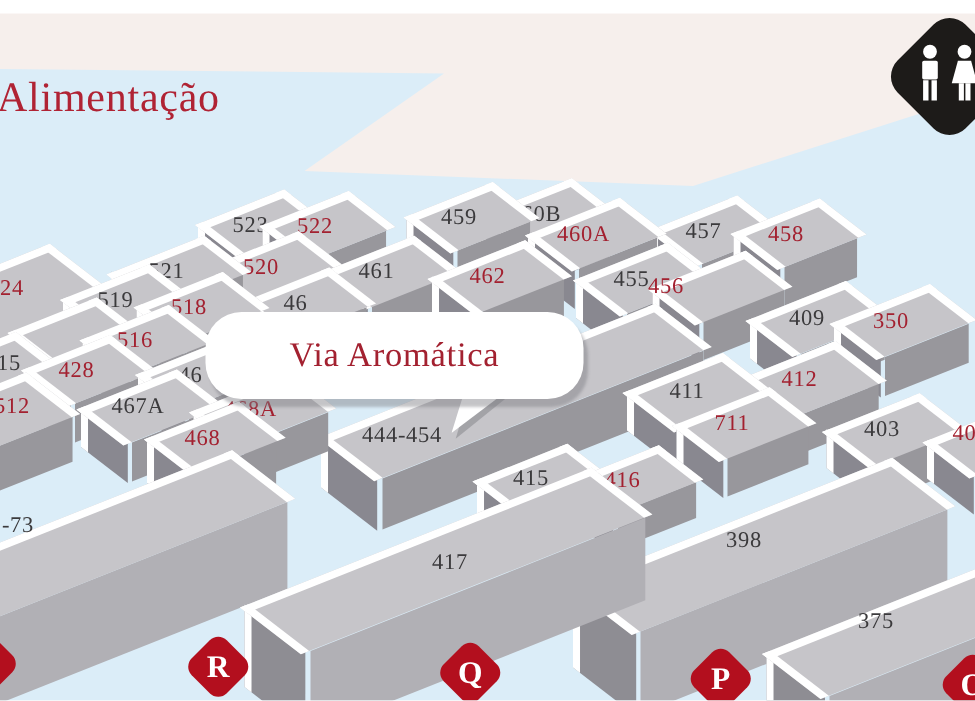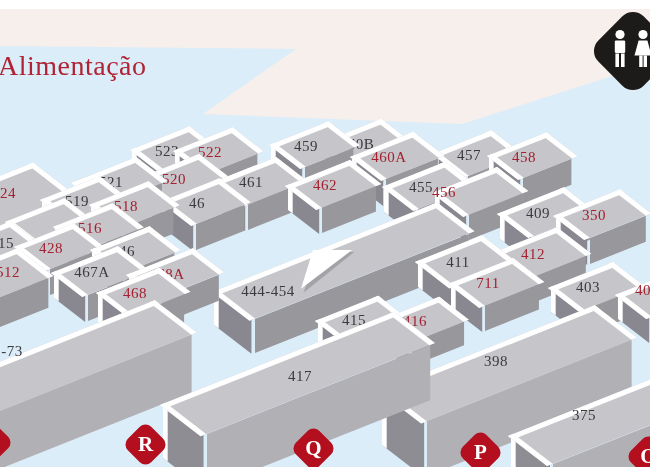--- a/index.html
+++ b/index.html
@@ -281,20 +281,23 @@
       <div class="blk big" style="z-index: 49;">
         <div class="face face-side" style="left: 511.23px; top: 435.29px; width: 44px; height: 50px; transform: matrix(0.78, 0.6, 0, 1, 0, 0);"></div>
         <div class="face face-front" style="left: 553.02px; top: 464.18px; width: 160px; height: 50px; transform: matrix(0.93, -0.37, 0, 1, 0, 0);"></div>
         <div class="face face-top" style="left: 508.44px; top: 436.4px; width: 160px; height: 44px; transform: matrix(0.93, -0.37, 0.78, 0.6, 0, 0);"></div>
         <div class="stall-label lbl-black" style="left: 584px; top: 415px;">375</div>
       </div>
     </div>
   <div class="title">Alimentação</div>
   <div class="tail-shadow"></div>
   <div class="tail"></div>
+  <div class="bubble">
+    <span>Via Aromática</span>
+  </div>
   <div id="markers">
       <div class="marker" style="left: -26.5px; top: 425.5px;">
         <span></span>
       </div>
       <div class="marker" style="left: 128.5px; top: 427.5px;">
         <span>R</span>
       </div>
       <div class="marker" style="left: 296.5px; top: 431.5px;">
         <span>Q</span>
       </div>

